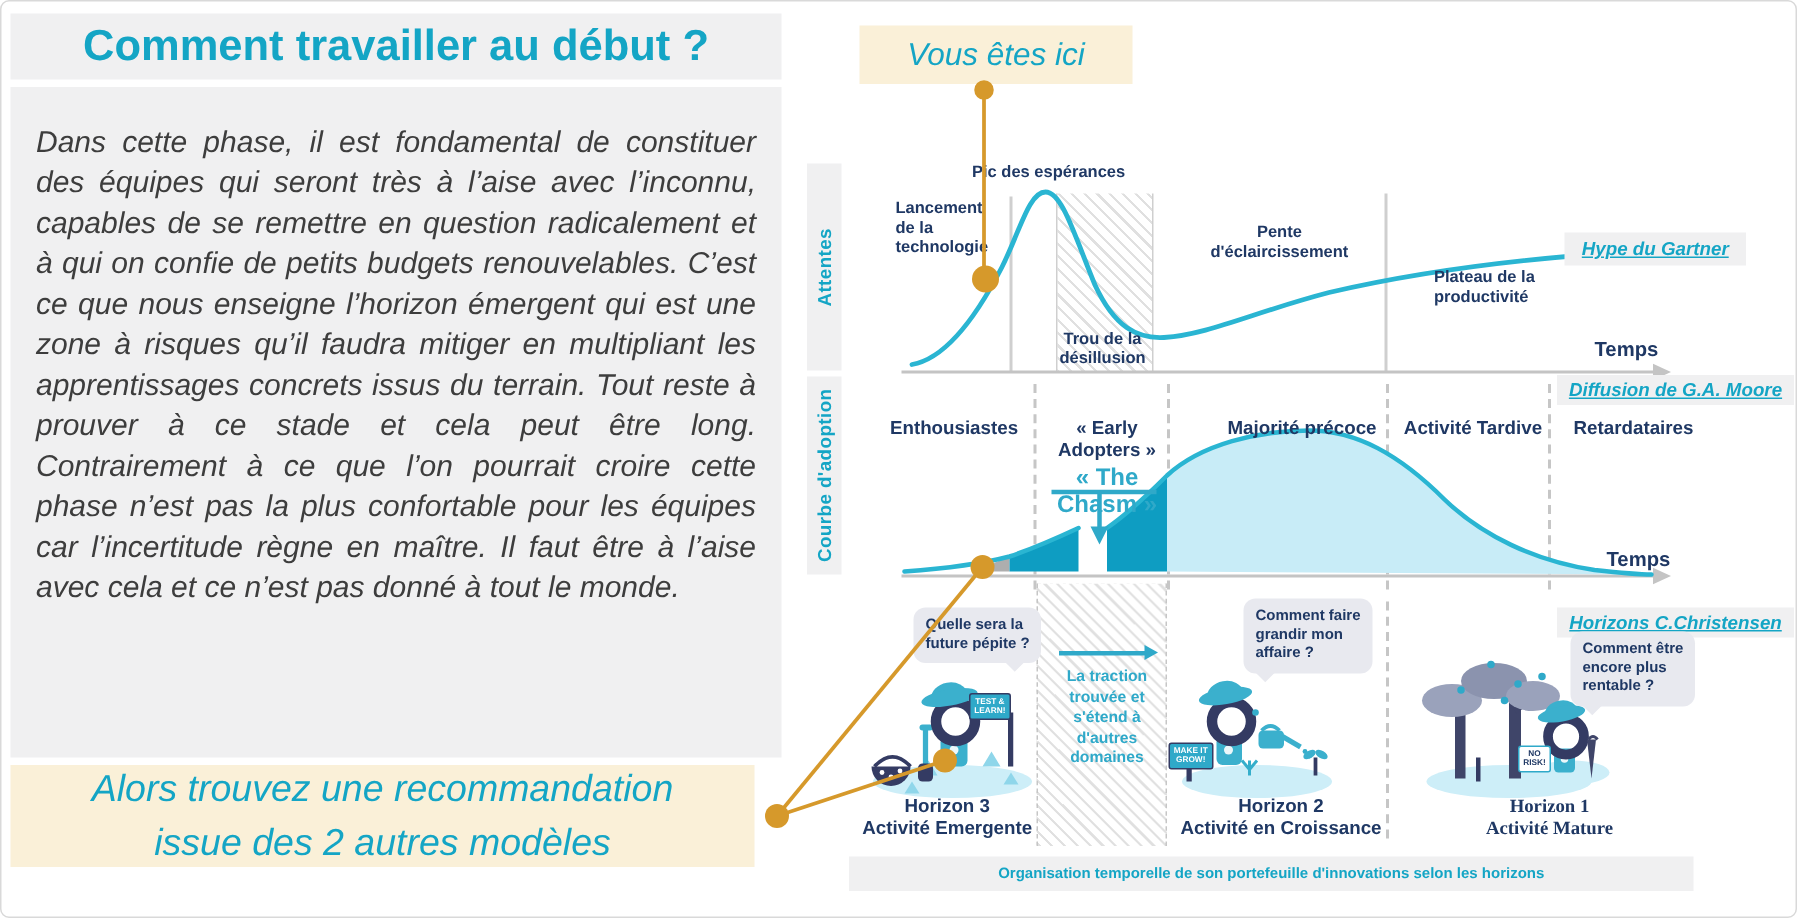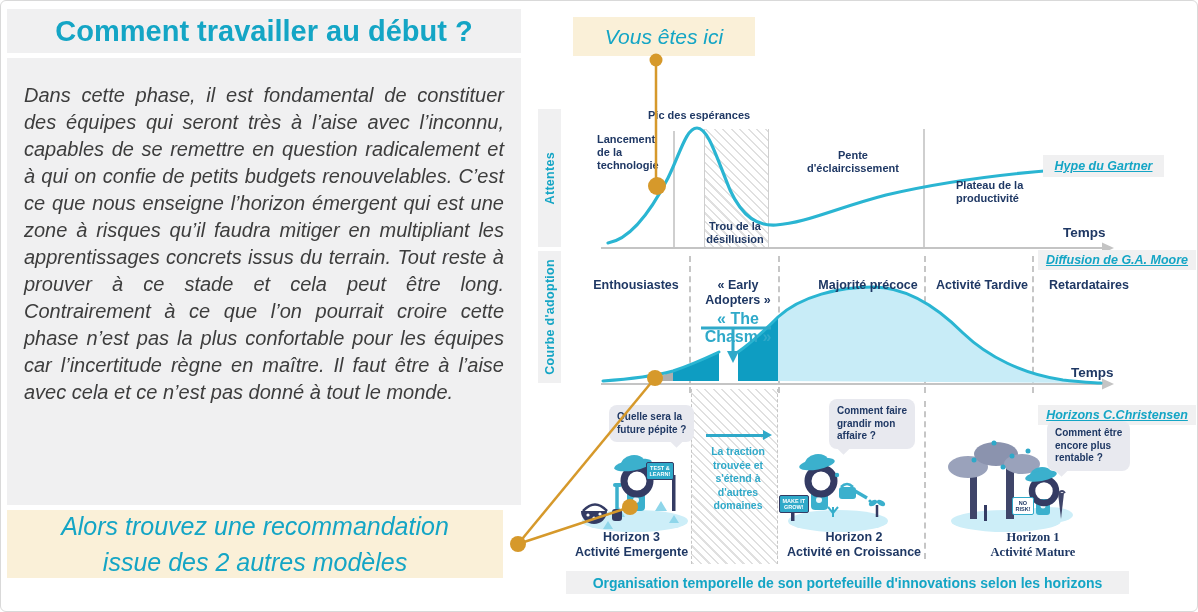--- a/index.html
+++ b/index.html
@@ -95,21 +95,21 @@
   .sign-h2{ left:778px; top:494px; }
   .sign-h1{ left:1011px; top:496px; background:#ffffff; color:var(--navy); border-color:#2fa9c9; }
 
   
   .hcap{ color:var(--navy); font-weight:bold; font-size:12.5px; line-height:15px; text-align:center; }
   .hcap-3{ left:558px; top:529px; width:145px; }
   .hcap-2{ left:778px; top:529px; width:150px; }
   .hcap-1{ left:962px; top:529px; width:140px;font-family:Liberation Serif, serif; }
 
   .caption-bar{ left:565px; top:570px; width:563px; height:23px; background:var(--panel);
-    color:var(--teal); font-weight:bold; font-size:14px; }
+    color:var(--teal); font-weight:bold; font-size:10px; }
 
   svg{ display:block; }
   .overlay{ pointer-events:none; }
 </style>
 </head>
 <body>
 
 <div class="abs title-bar center">Comment travailler au début ?</div>
 <div class="abs intro-panel">Dans cette phase, il est fondamental de constituer des équipes qui seront très à l’aise avec l’inconnu, capables de se remettre en question radicalement et à qui on confie de petits budgets renouvelables. C’est ce que nous enseigne l’horizon émergent qui est une zone à risques qu’il faudra mitiger en multipliant les apprentissages concrets issus du terrain. Tout reste à prouver à ce stade et cela peut être long. Contrairement à ce que l’on pourrait croire cette phase n’est pas la plus confortable pour les équipes car l’incertitude règne en maître. Il faut être à l’aise avec cela et ce n’est pas donné à tout le monde.</div>
 <div class="abs reco-box center">Alors trouvez une recommandation issue des 2 autres modèles</div>

